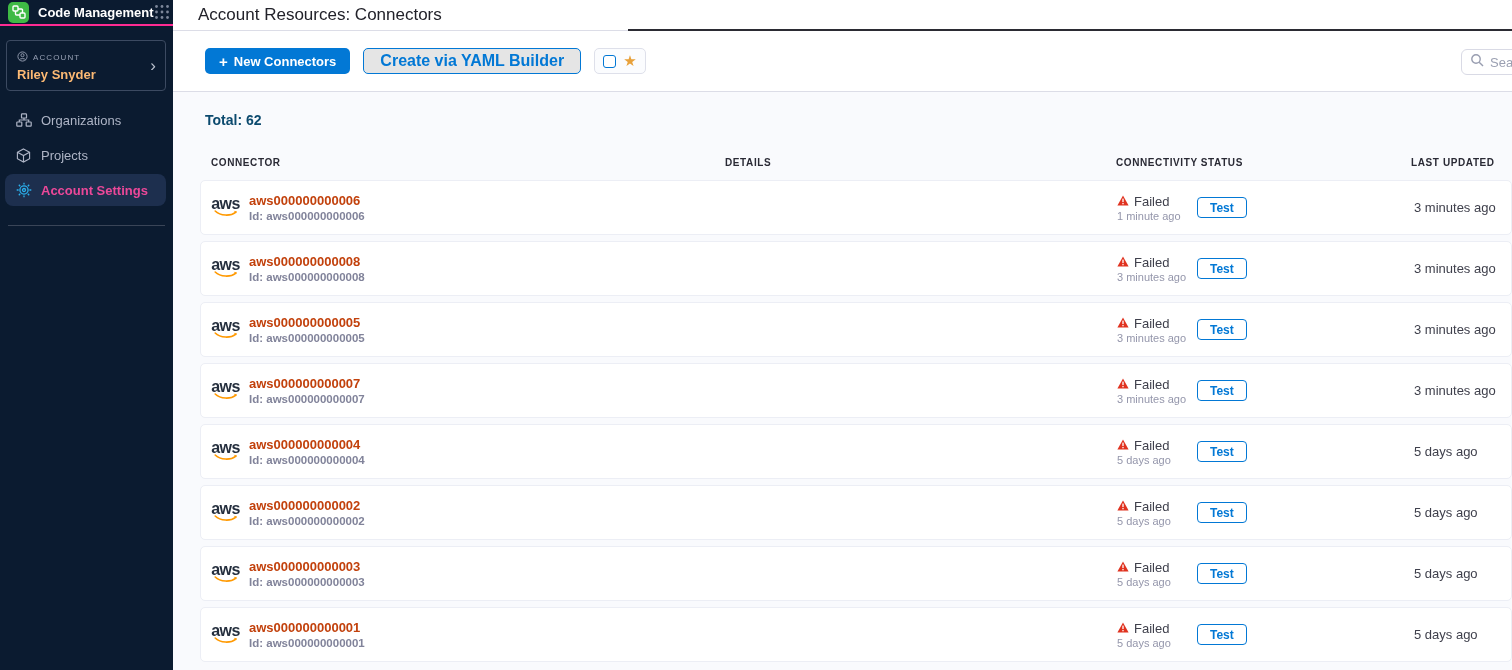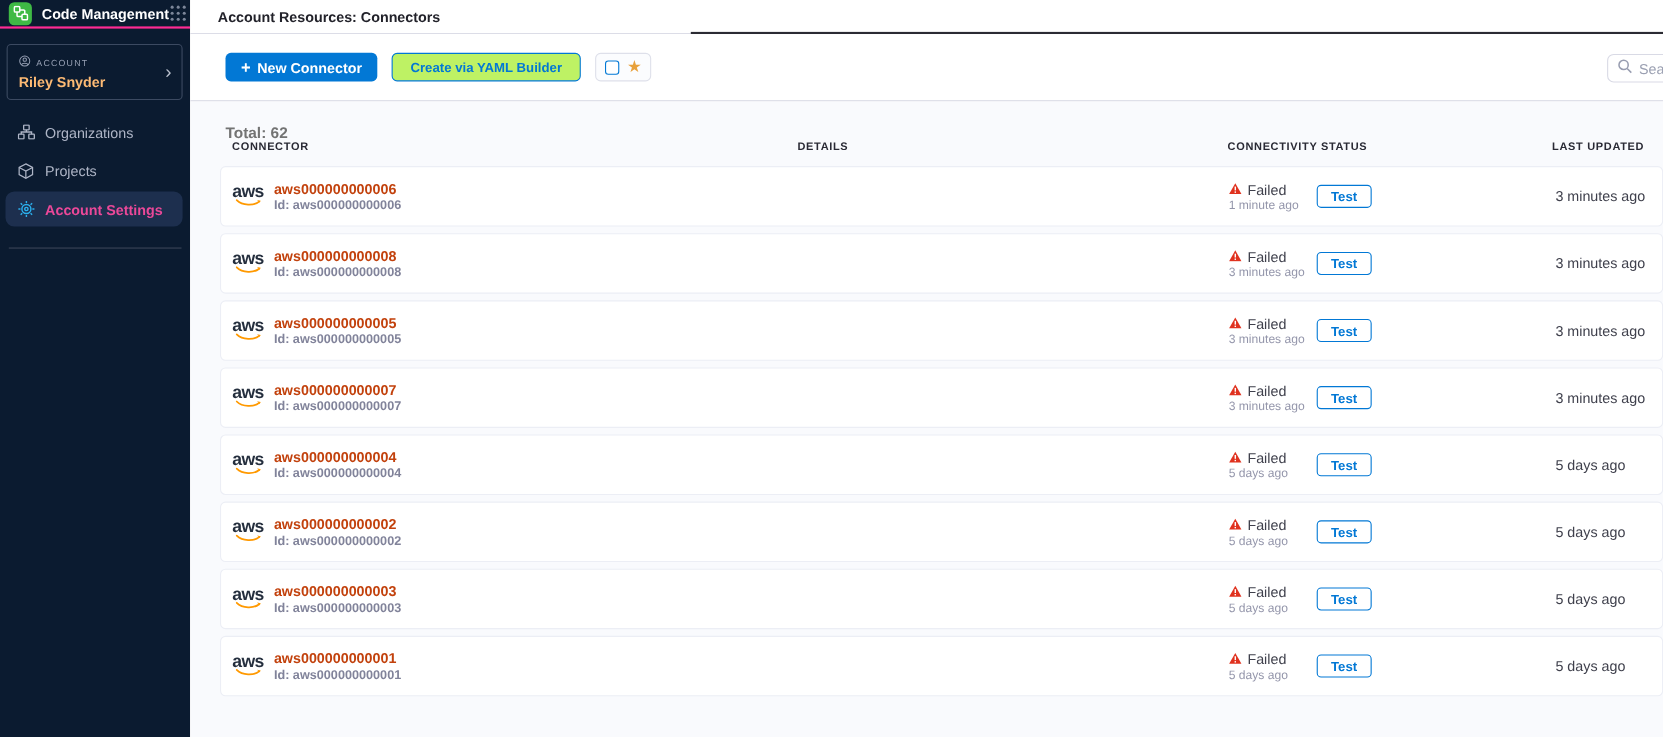--- a/index.html
+++ b/index.html
@@ -23,41 +23,41 @@
 
   .nav { margin-top:13px; }
   .nav-item { height:32px; margin:0 7px 3px 5px; padding:0 10px; display:flex; align-items:center; gap:9px; border-radius:8px; font-size:13px; color:#aeb5c6; cursor:pointer; white-space:nowrap; }
   .nav-item .nav-ic { width:17px; display:flex; justify-content:center; flex:none; }
   .nav-item.active { background:#1d2f4e; color:#ec4899; font-weight:700; }
   .side-divider { margin:19px 8px 0 8px; border-top:1px solid #3a4557; }
 
   
   .main { flex:1; height:670px; display:flex; flex-direction:column; position:relative; background:#fff; min-width:0; }
   .page-header { height:31px; padding-left:25px; display:flex; align-items:center; border-bottom:1px solid #dcdde7; position:relative; background:#fff; }
-  .page-title { font-size:13px; font-weight:700; color:#22222a; }
+  .page-title { font-size:17px; font-weight:400; color:#22222a; }
   .header-rule { position:absolute; left:455px; right:0; top:29px; height:2px; background:#2b2b33; }
 
   .toolbar { height:61px; background:#fff; border-bottom:1px solid #dcdde7; display:flex; align-items:center; padding-left:32px; gap:13px; position:relative; }
   .btn-primary { height:26px; padding:0 14px; background:#0278d5; color:#fff; border:none; border-radius:5px; font-family:inherit; font-size:13px; font-weight:700; display:flex; align-items:center; gap:6px; cursor:pointer; }
   .btn-primary .plus { font-size:15px; font-weight:700; line-height:1; }
-  .btn-outline { height:26px; padding:0 16px; background:#bef264; color:#0278d5; border:1px solid #0278d5; border-radius:5px; font-family:inherit; font-size:12px; font-weight:700; display:flex; align-items:center; cursor:pointer; }
+  .btn-outline { height:26px; padding:0 16px; background:#e5e5e5; color:#0278d5; border:1px solid #0278d5; border-radius:5px; font-family:inherit; font-size:16px; font-weight:700; display:flex; align-items:center; cursor:pointer; }
   .fav-widget { height:26px; padding:0 8px; border:1px solid #dee0ea; background:#fbfcfe; border-radius:5px; display:flex; align-items:center; gap:7px; cursor:pointer; }
   .fav-checkbox { width:13px; height:13px; border:1.6px solid #0278d5; border-radius:3px; background:#fff; cursor:pointer; }
   .fav-star { color:#e8a13b; font-size:15px; line-height:1; transform:translateY(-1px); }
   .search-box { position:absolute; left:1288px; top:18px; width:210px; height:26px; border:1px solid #d9dae5; border-radius:6px; background:#fff; display:flex; align-items:center; padding:0 8px; gap:6px; }
   .search-box input { border:none; outline:none; flex:1; font-family:inherit; font-size:13px; color:#3f404c; background:transparent; min-width:0; }
   .search-box input::placeholder { color:#9ba0b2; }
 
   .content { flex:1; background:#f9fafd; padding:20px 0 0 27px; overflow:hidden; }
-  .total-line { margin-left:5px; font-size:14px; color:#737373; }
+  .total-line { margin-left:5px; font-size:14px; color:#0c4a6e; }
   .total-label { font-weight:600; }
   .total-value { font-weight:700; }
 
   .grid-cols { display:grid; grid-template-columns:514px 391px 295px 1fr; align-items:center; }
-  .table-head { padding:0 12px 12px 11px; }
+  .table-head { margin-top:29px; padding:0 12px 12px 11px; }
   .th { font-size:10px; font-weight:700; letter-spacing:.6px; color:#2a2a35; }
 
   .row-card { background:#fff; border:1px solid #eceef5; border-radius:5px; height:55px; margin-bottom:6px; padding-left:11px; cursor:pointer; }
   .cell-connector { display:flex; align-items:center; gap:10px; min-width:0; }
   .aws-icon { width:27px; display:flex; flex-direction:column; align-items:center; flex:none; }
   .aws-word { font-size:16px; font-weight:700; color:#252f3e; line-height:10px; letter-spacing:-.5px; }
   .conn-name { font-size:13px; font-weight:700; color:#c2410c; line-height:16px; }
   .conn-id { font-size:11.5px; color:#81839a; line-height:14px;font-weight:bold; }
   .cell-status { display:flex; align-items:center; }
   .status-block { width:80px; flex:none; }
@@ -150,21 +150,21 @@
   <div class="main">
 
     <div class="page-header">
       <span class="page-title">Account Resources: Connectors</span>
       <div class="header-rule"></div>
     </div>
 
     <div class="toolbar">
       <button class="btn-primary">
         <span class="plus">+</span>
-        <span>New Connector</span>
+        <span>New Connectors</span>
       </button>
       <button class="btn-outline">
         <span>Create via YAML Builder</span>
       </button>
       <div class="fav-widget">
         <span class="fav-checkbox"></span>
         <span class="fav-star">★</span>
       </div>
       <div class="search-box">
         <span>

